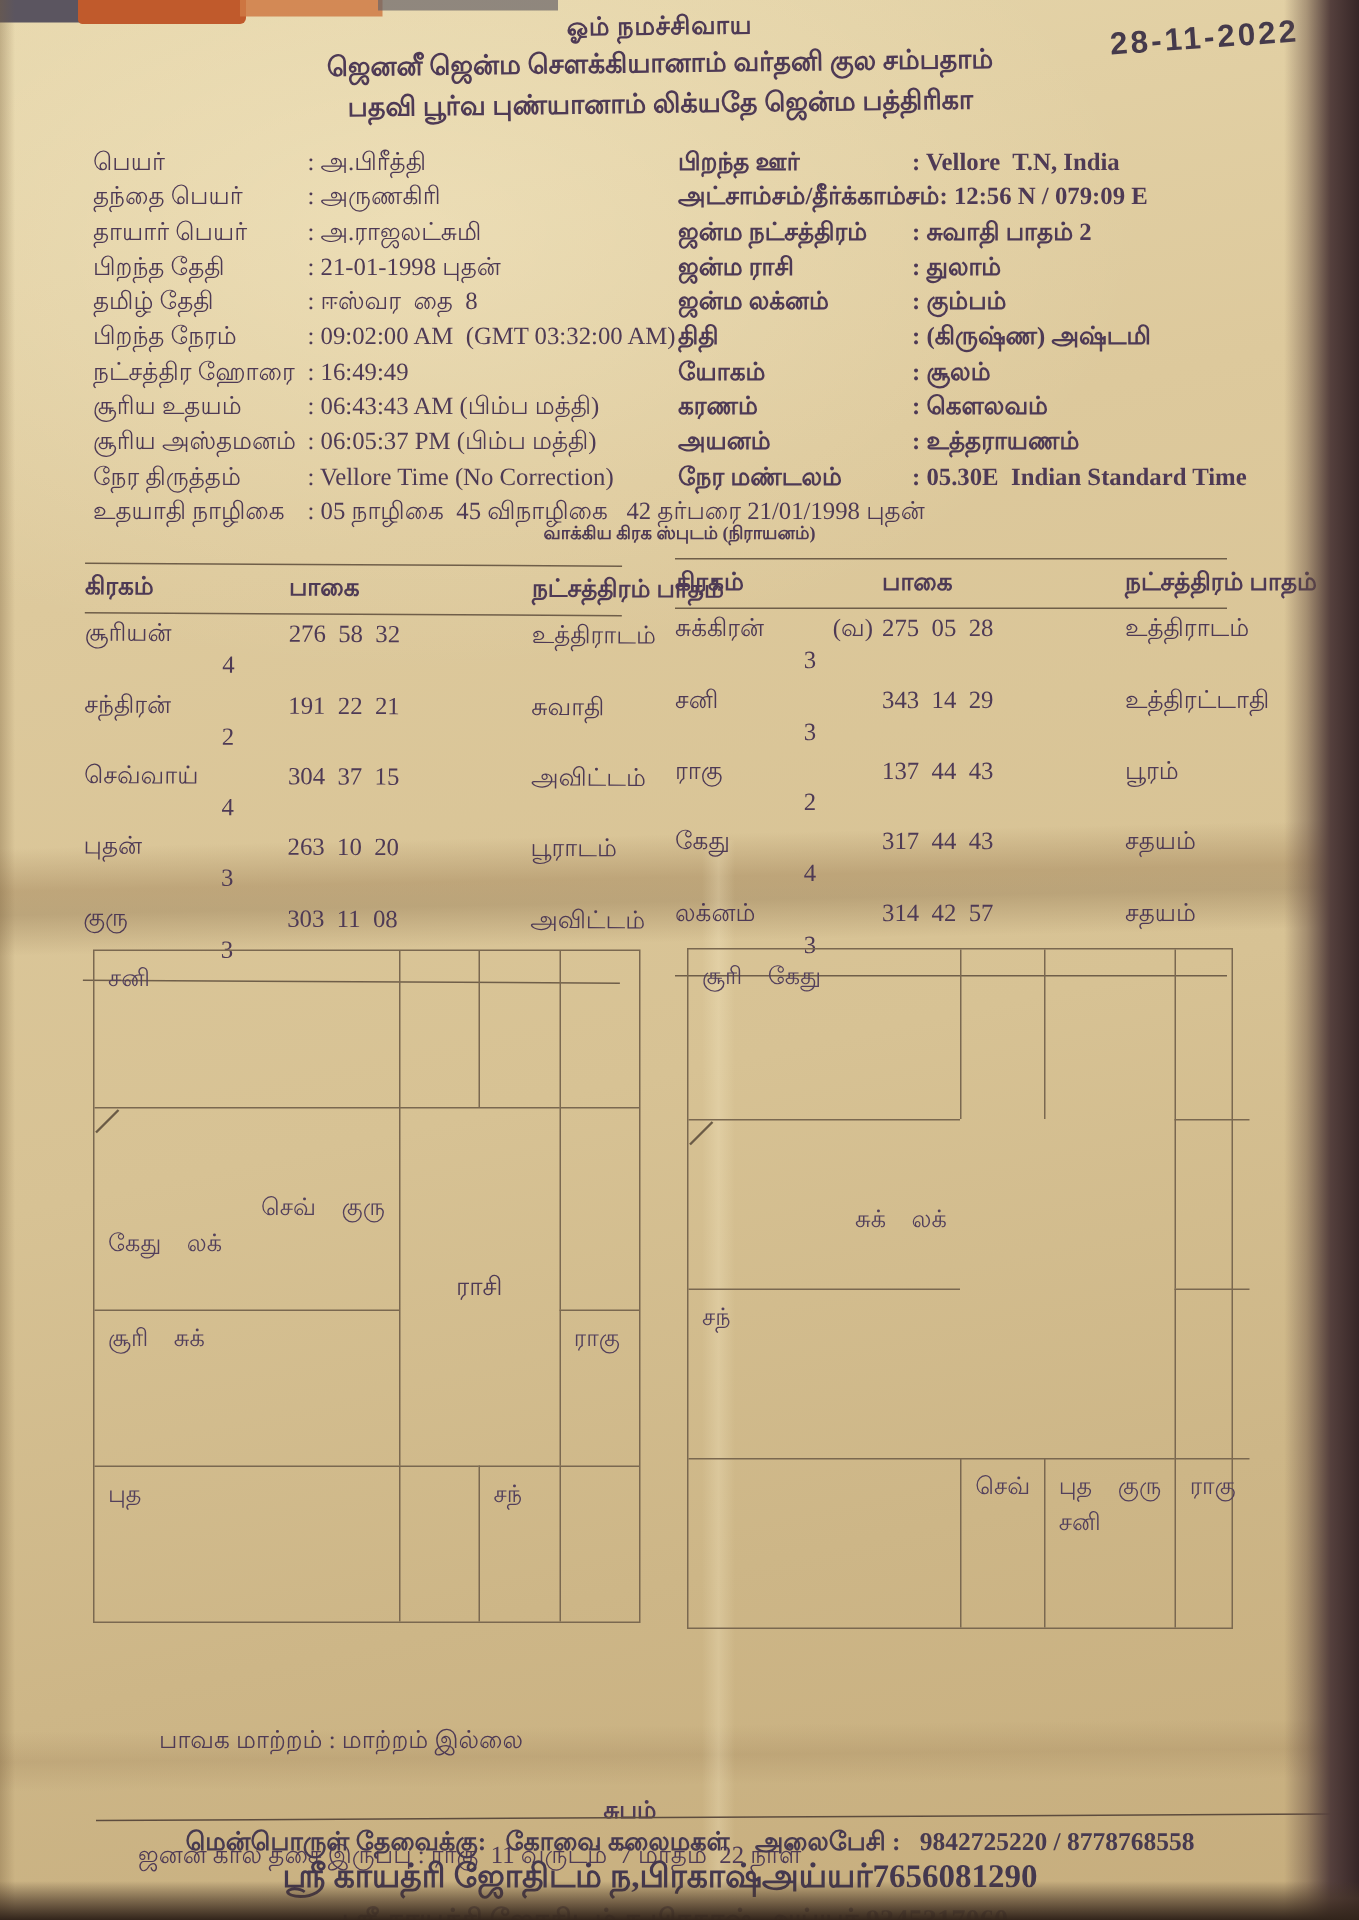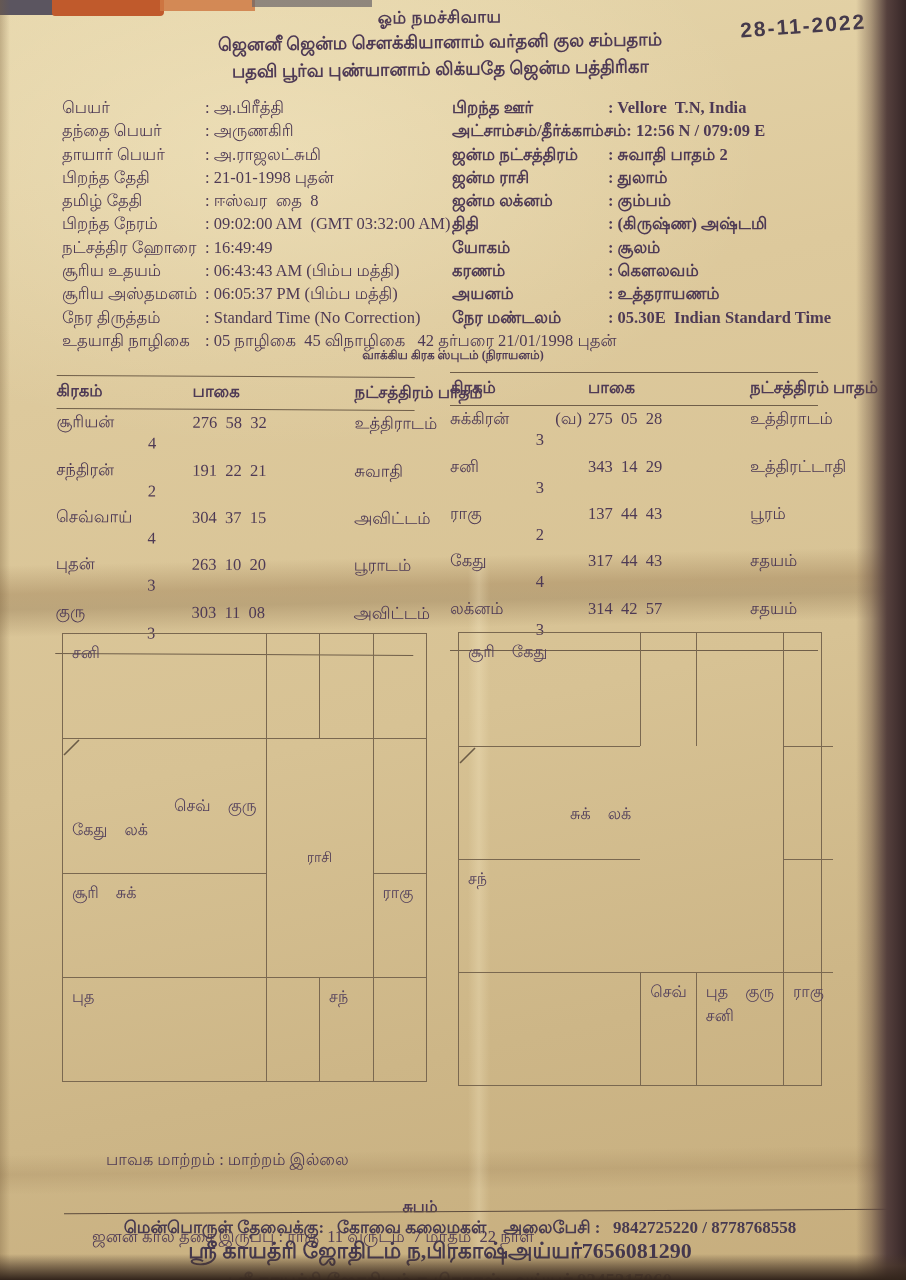--- a/index.html
+++ b/index.html
@@ -60,21 +60,21 @@
   .c-paad{text-align:right;}
   .ptable .rule-bottom{margin-top:7px;}
   
   .chart{display:grid;grid-template-rows:repeat(4,1fr);grid-template-columns:repeat(4,1fr);
     border:1.3px solid #7a6850;font-size:16px;color:#53405c;}
   .chart-rasi{left:62px;top:633px;width:363px;height:447px;}
   .chart-nav{left:458px;top:632px;width:362px;height:452px;}
   .cell{position:relative;padding:7px 9px;word-spacing:13px;line-height:24px;white-space:pre;}
   .bl{border-left:1.3px solid #7a6850;}
   .bt{border-top:1.3px solid #7a6850;}
-  .center{display:flex;align-items:center;justify-content:center;font-size:14px;color:#4e3a55;}
+  .center{display:flex;align-items:center;justify-content:center;font-size:17px;color:#4e3a55;}
   .g-r0c0{grid-area:1/1;} .g-r0c1{grid-area:1/2;} .g-r0c2{grid-area:1/3;} .g-r0c3{grid-area:1/4;}
   .g-r1c0{grid-area:2/1;} .g-r1c3{grid-area:2/4;}
   .g-r2c0{grid-area:3/1;} .g-r2c3{grid-area:3/4;}
   .g-r3c0{grid-area:4/1;} .g-r3c1{grid-area:4/2;} .g-r3c2{grid-area:4/3;} .g-r3c3{grid-area:4/4;}
   .g-center{grid-area:2/2/4/4;}
   .lagna{position:absolute;left:-1px;top:-1px;}
   
   .notes{left:92px;top:1096px;font-size:16.5px;line-height:25.5px;white-space:pre;}
   .notes .n0{padding-left:14px;}
   .shubham{left:60px;top:1198px;width:720px;text-align:center;font-size:16px;font-weight:bold;}
@@ -109,21 +109,21 @@
   <div class="abs pcol pcol-left">
     <div class="prow"><span class="plabel">பெயர்</span><span class="pval">: அ.பிரீத்தி</span></div>
     <div class="prow"><span class="plabel">தந்தை பெயர்</span><span class="pval">: அருணகிரி</span></div>
     <div class="prow"><span class="plabel">தாயார் பெயர்</span><span class="pval">: அ.ராஜலட்சுமி</span></div>
     <div class="prow"><span class="plabel">பிறந்த தேதி</span><span class="pval">: 21-01-1998 புதன்</span></div>
     <div class="prow"><span class="plabel">தமிழ் தேதி</span><span class="pval">: ஈஸ்வர  தை  8</span></div>
     <div class="prow"><span class="plabel">பிறந்த நேரம்</span><span class="pval">: 09:02:00 AM  (GMT 03:32:00 AM)</span></div>
     <div class="prow"><span class="plabel">நட்சத்திர ஹோரை</span><span class="pval">: 16:49:49</span></div>
     <div class="prow"><span class="plabel">சூரிய உதயம்</span><span class="pval">: 06:43:43 AM (பிம்ப மத்தி)</span></div>
     <div class="prow"><span class="plabel">சூரிய அஸ்தமனம்</span><span class="pval">: 06:05:37 PM (பிம்ப மத்தி)</span></div>
-    <div class="prow"><span class="plabel">நேர திருத்தம்</span><span class="pval">: Standard Time (No Correction)</span></div>
+    <div class="prow"><span class="plabel">நேர திருத்தம்</span><span class="pval">: Vellore Time (No Correction)</span></div>
     <div class="prow"><span class="plabel">உதயாதி நாழிகை</span><span class="pval">: 05 நாழிகை  45 விநாழிகை   42 தர்பரை 21/01/1998 புதன்</span></div>
   </div>
 
   <div class="abs pcol pcol-right">
     <div class="prow"><span class="plabel">பிறந்த ஊர்</span><span class="pval">: Vellore  T.N, India</span></div>
     <div class="prow"><span class="plabel">அட்சாம்சம்/தீர்க்காம்சம்:</span><span class="pval"> 12:56 N / 079:09 E</span></div>
     <div class="prow"><span class="plabel">ஜன்ம நட்சத்திரம்</span><span class="pval">: சுவாதி பாதம் 2</span></div>
     <div class="prow"><span class="plabel">ஜன்ம ராசி</span><span class="pval">: துலாம்</span></div>
     <div class="prow"><span class="plabel">ஜன்ம லக்னம்</span><span class="pval">: கும்பம்</span></div>
     <div class="prow"><span class="plabel">திதி</span><span class="pval">: (கிருஷ்ண) அஷ்டமி</span></div>

